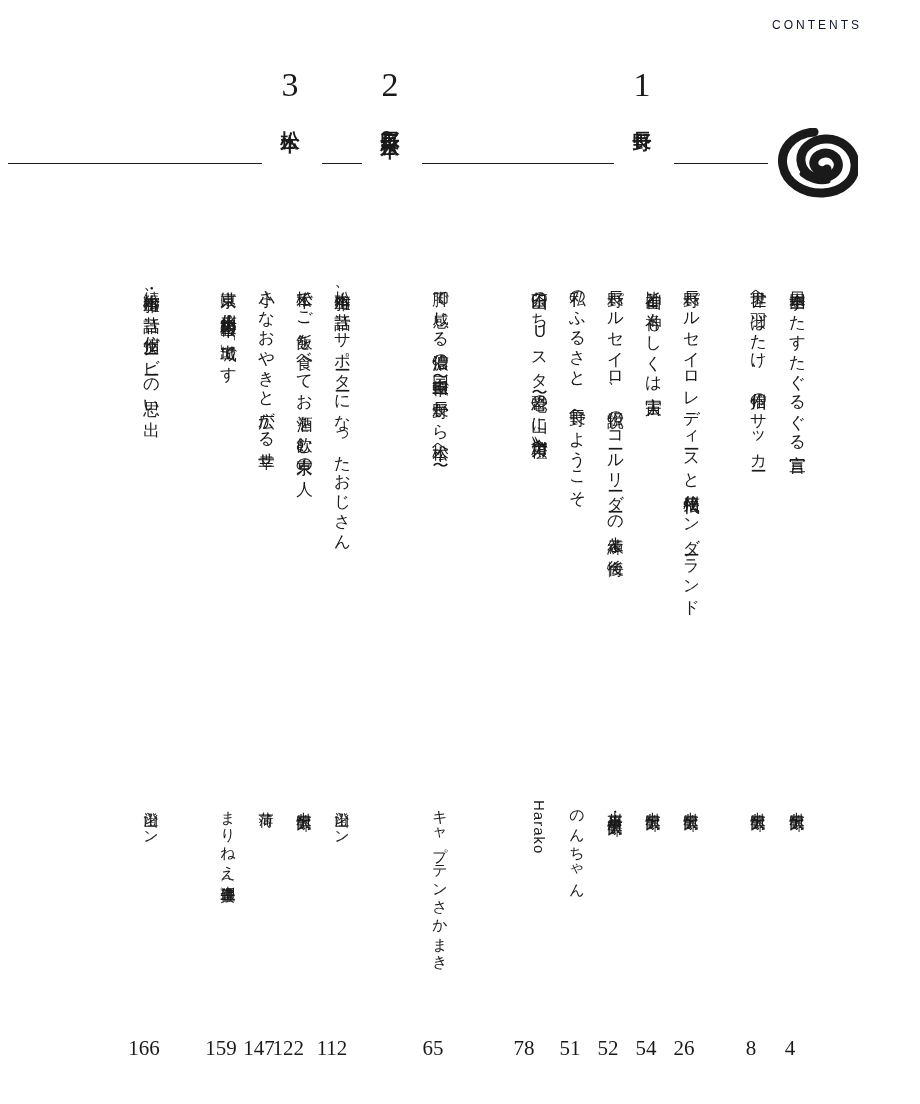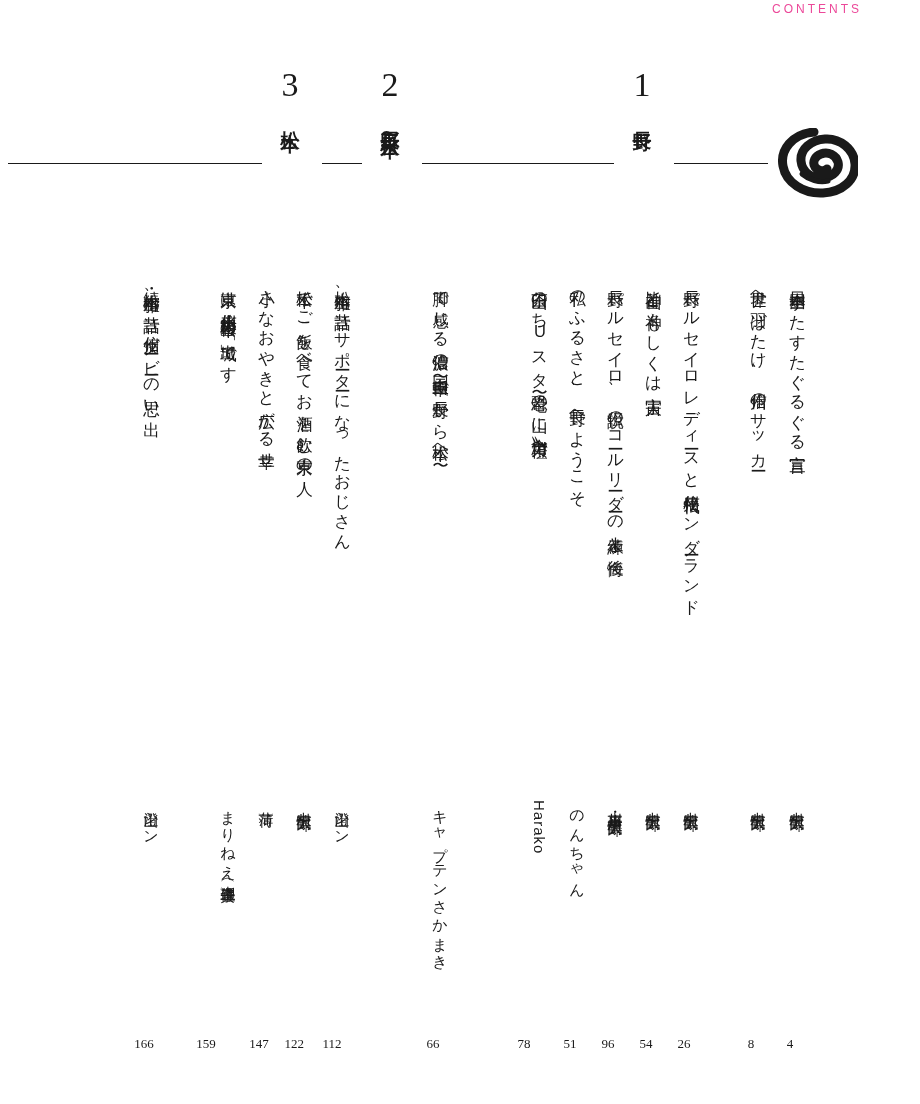--- a/index.html
+++ b/index.html
@@ -12,26 +12,26 @@
     height: 1104px;
     position: relative;
     font-family: "Liberation Serif", "DejaVu Serif", serif;
     color: #1a1a1a;
     overflow: hidden;
   }
 
   
   .header {
     position: absolute;
-    top: 2px;
+    top: 18px;
     right: 58px;
     font-family: "Liberation Sans", sans-serif;
     font-size: 12px;
     letter-spacing: 3px;
-    color: #ec4899;
+    color: #0f172a;
     font-weight: 500;
   }
 
   
   .brush {
     position: absolute;
     top: 128px;
     right: 62px;
     width: 80px;
     height: 70px;
@@ -104,21 +104,21 @@
     letter-spacing: 1px;
     color: #1a1a1a;
     white-space: nowrap;
   }
   .page {
     position: absolute;
     top: 1036px;
     width: 40px;
     text-align: center;
     font-family: "Liberation Serif", serif;
-    font-size: 13px;
+    font-size: 21px;
     color: #1a1a1a;
   }
 </style>
 </head>
 <body>
 
 <div class="header">CONTENTS</div>
 
 <div class="brush">
   <svg viewBox="0 0 80 70" width="80" height="70" aria-hidden="true">
@@ -156,45 +156,45 @@
 <div class="entry" style="left:676px;">長野パルセイロレディースと信州松代ワンダーランド</div>
 <div class="author" style="left:677px;">中村慎太郎</div>
 <div class="page" style="left:664px;">26</div>
 
 <div class="entry" style="left:638px;">皆神山と神々もしくは宇宙人</div>
 <div class="author" style="left:639px;">中村慎太郎</div>
 <div class="page" style="left:626px;">54</div>
 
 <div class="entry" style="left:600px;">長野パルセイロ、伝説のコールリーダーの未練と後悔</div>
 <div class="author" style="left:601px;">古川康平・中村慎太郎</div>
-<div class="page" style="left:588px;">96</div>
+<div class="page" style="left:588px;">52</div>
 
 <div class="entry" style="left:562px;">私のふるさと、長野へようこそ</div>
 <div class="author" style="left:563px;">のんちゃん</div>
 <div class="page" style="left:550px;">51</div>
 
 <div class="entry" style="left:524px;">茶臼山のちUスタ〜恐竜の山に全力〝橙頂〟〜</div>
 <div class="author" style="left:525px; writing-mode: vertical-rl; text-orientation: sideways;">Harako</div>
 <div class="page" style="left:504px;">78</div>
 
 <div class="entry" style="left:425px;">脚で感じる信濃の国〜自転車で長野から松本へ〜</div>
 <div class="author" style="left:426px;">キャプテンさかまき</div>
-<div class="page" style="left:413px;">66</div>
+<div class="page" style="left:413px;">65</div>
 
 <div class="entry" style="left:327px;">松本山雅、昔話　サポーターになったおじさん</div>
 <div class="author" style="left:328px;">澄山シン</div>
 <div class="page" style="left:312px;">112</div>
 
 <div class="entry" style="left:289px;">松本でご飯を食べてお酒を飲む東京の人</div>
 <div class="author" style="left:290px;">中村慎太郎</div>
 <div class="page" style="left:264px;text-align:right;">122</div>
 
 <div class="entry" style="left:251px;">小さなおやきと広がる幸せ</div>
 <div class="author" style="left:252px;">薄荷</div>
 <div class="page" style="left:239px;">147</div>
 
 <div class="entry" style="left:213px;">東京は信州山形村・松本の「出城」です</div>
 <div class="author" style="left:214px;">まりねえ（上條真理子）</div>
-<div class="page" style="left:186px;">159</div>
+<div class="page" style="left:201px;">159</div>
 
 <div class="entry" style="left:136px;">続・松本山雅、昔話　信州ダービーの思い出</div>
 <div class="author" style="left:137px;">澄山シン</div>
 <div class="page" style="left:124px;">166</div>
 
 </body></html>

